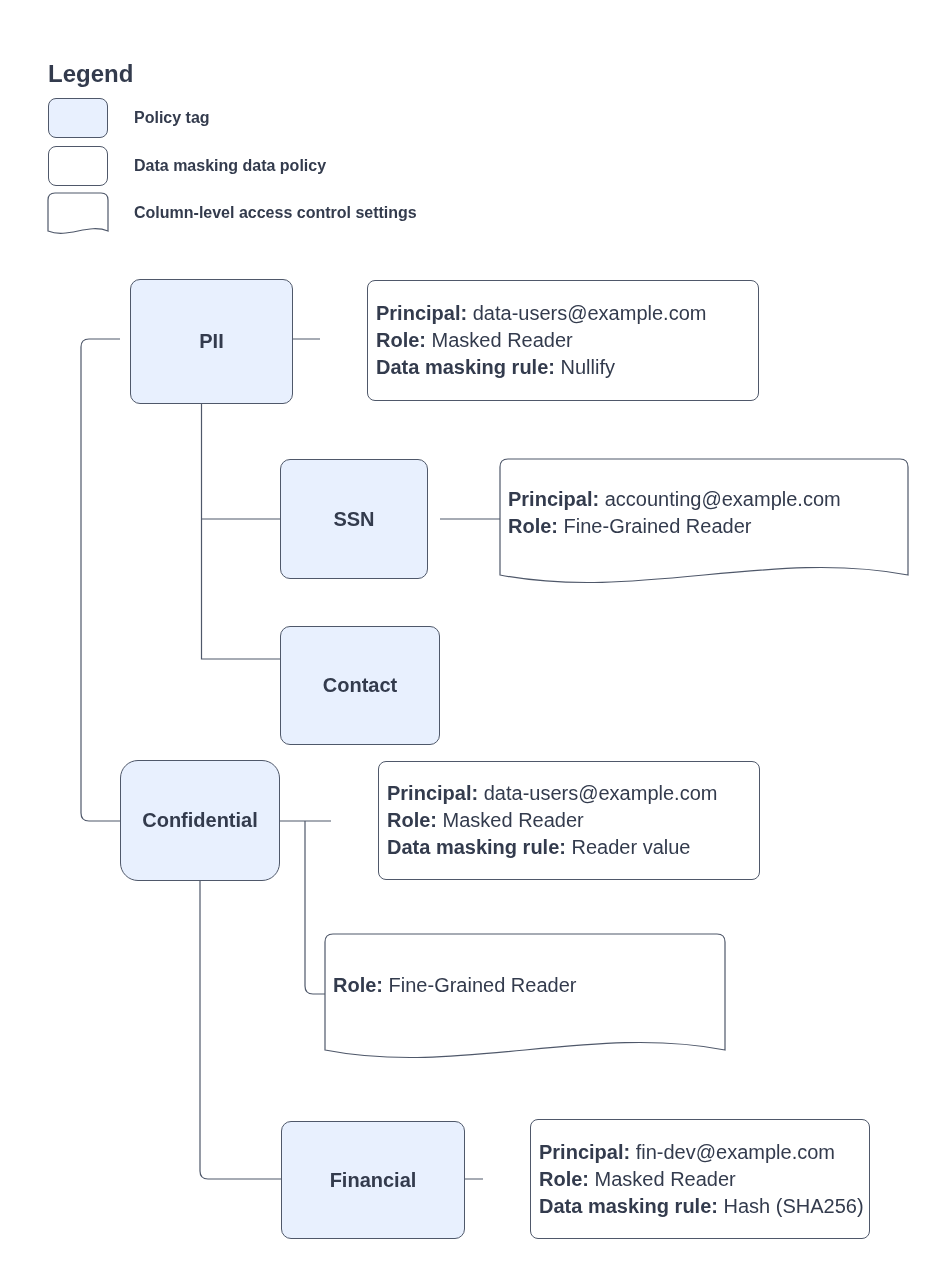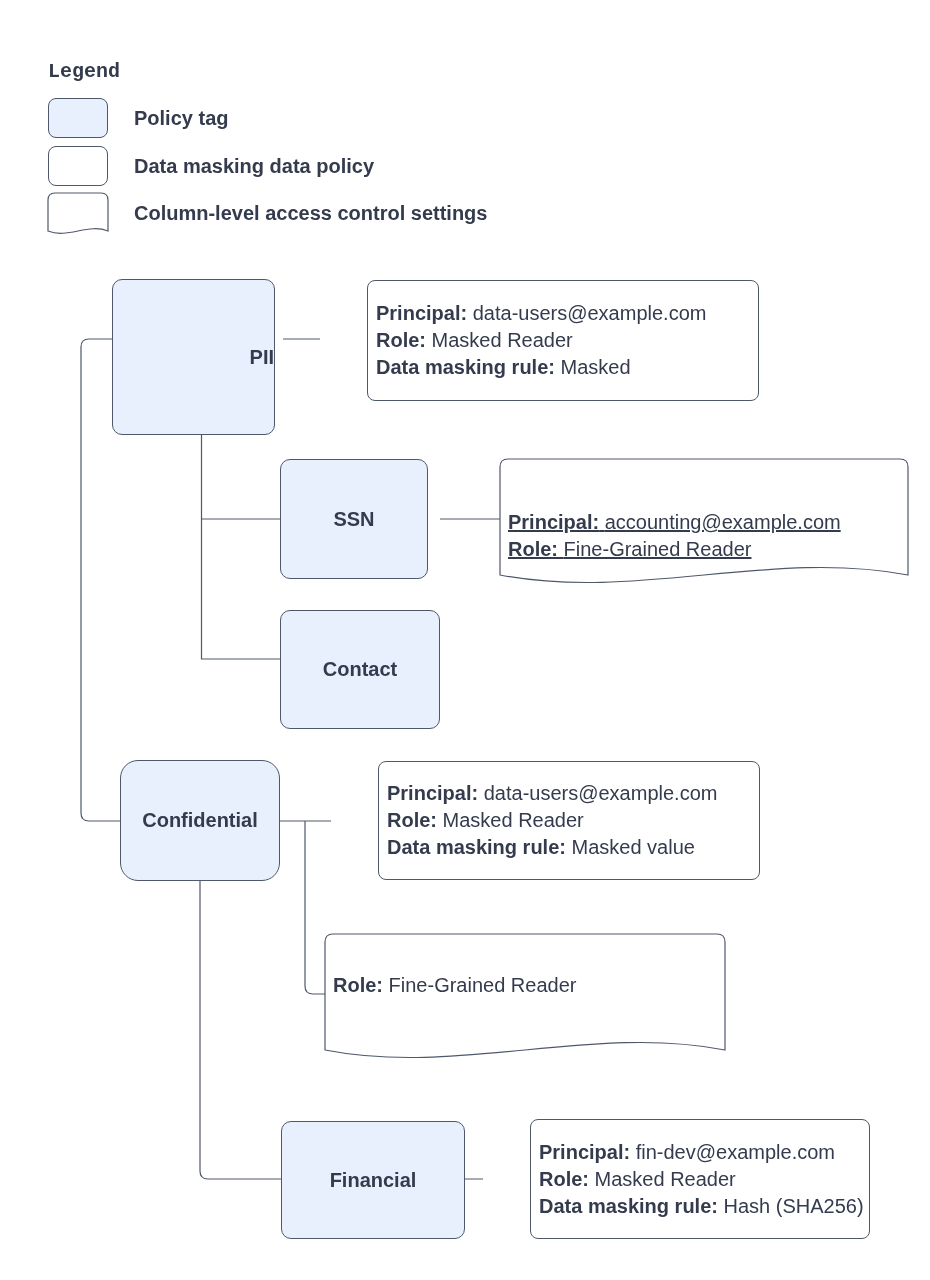--- a/index.html
+++ b/index.html
@@ -29,29 +29,29 @@
     display:flex;flex-direction:column;justify-content:center;
     padding:0 10px 0 8px;
     margin-left:47px;
   }
   .doc-text{
     display:flex;flex-direction:column;justify-content:center;
     padding:0 8px 14px 8px;
   }
   .pline{font-size:20px;line-height:27px;white-space:nowrap;}
   .pline .lbl{font-weight:700;}
-  .legend-title{font-weight:700;font-size:20px;font-family:Liberation Mono, monospace;}
+  .legend-title{font-weight:700;font-size:24px;}
   .legend-swatch{
     border:1.2px solid var(--border,#4f586a);
     border-radius:8px;width:60px;height:40px;
   }
   .legend-swatch.blue{background:var(--policy-tag-fill,#e8f0fe);}
   .legend-swatch.white{background:#fff;}
   .legend-label{
-    font-weight:700;font-size:20px;
+    font-weight:700;font-size:16px;
     display:flex;align-items:center;white-space:nowrap;
   }
 </style>
 </head>
 <body>
 
 <div class="canvas">
 
   <svg class="layer" viewBox="0 0 930 1280">
 
@@ -83,55 +83,55 @@
   <div class="abs legend-title" style="left:48px;top:60px;">Legend</div>
 
   <div class="abs legend-swatch blue" style="left:48px;top:98px;"></div>
   <div class="abs legend-label" style="left:134px;top:98px;height:40px;">Policy tag</div>
 
   <div class="abs legend-swatch white" style="left:48px;top:146px;"></div>
   <div class="abs legend-label" style="left:134px;top:146px;height:40px;">Data masking data policy</div>
 
   <div class="abs legend-label" style="left:134px;top:193px;height:40px;">Column-level access control settings</div>
 
-  <div class="abs tag-box" style="left:112px;top:279px;width:163px;height:156px;justify-content:flex-end;">
+  <div class="abs tag-box" style="left:130px;top:279px;width:163px;height:125px;">
     <span>PII</span>
   </div>
 
   <div class="abs tag-box" style="left:280px;top:459px;width:148px;height:120px;">
     <span>SSN</span>
   </div>
 
-  <div class="abs tag-box" style="left:280px;top:610px;width:160px;height:119px;">
+  <div class="abs tag-box" style="left:280px;top:626px;width:160px;height:119px;">
     <span>Contact</span>
   </div>
 
   <div class="abs tag-box" style="left:120px;top:760px;width:160px;height:121px;border-radius:18px;">
     <span>Confidential</span>
   </div>
 
   <div class="abs tag-box" style="left:281px;top:1121px;width:184px;height:118px;">
     <span>Financial</span>
   </div>
 
   <div class="abs policy-box" style="left:320px;top:280px;width:392px;height:121px;">
     <div class="pline"><span class="lbl">Principal:</span> <span>data-users@example.com</span></div>
     <div class="pline"><span class="lbl">Role:</span> <span>Masked Reader</span></div>
-    <div class="pline"><span class="lbl">Data masking rule:</span> <span>Masked</span></div>
+    <div class="pline"><span class="lbl">Data masking rule:</span> <span>Nullify</span></div>
   </div>
 
-  <div class="abs doc-text" style="left:500px;top:485px;width:408px;height:116px;text-decoration:underline;">
+  <div class="abs doc-text" style="left:500px;top:462px;width:408px;height:116px;">
     <div class="pline"><span class="lbl">Principal:</span> <span>accounting@example.com</span></div>
     <div class="pline"><span class="lbl">Role:</span> <span>Fine-Grained Reader</span></div>
   </div>
 
   <div class="abs policy-box" style="left:331px;top:761px;width:382px;height:119px;">
     <div class="pline"><span class="lbl">Principal:</span> <span>data-users@example.com</span></div>
     <div class="pline"><span class="lbl">Role:</span> <span>Masked Reader</span></div>
-    <div class="pline"><span class="lbl">Data masking rule:</span> <span>Masked value</span></div>
+    <div class="pline"><span class="lbl">Data masking rule:</span> <span>Reader value</span></div>
   </div>
 
   <div class="abs doc-text" style="left:325px;top:934px;width:400px;height:116px;">
     <div class="pline"><span class="lbl">Role:</span> <span>Fine-Grained Reader</span></div>
   </div>
 
   <div class="abs policy-box" style="left:483px;top:1119px;width:340px;height:120px;">
     <div class="pline"><span class="lbl">Principal:</span> <span>fin-dev@example.com</span></div>
     <div class="pline"><span class="lbl">Role:</span> <span>Masked Reader</span></div>
     <div class="pline"><span class="lbl">Data masking rule:</span> <span>Hash (SHA256)</span></div>

